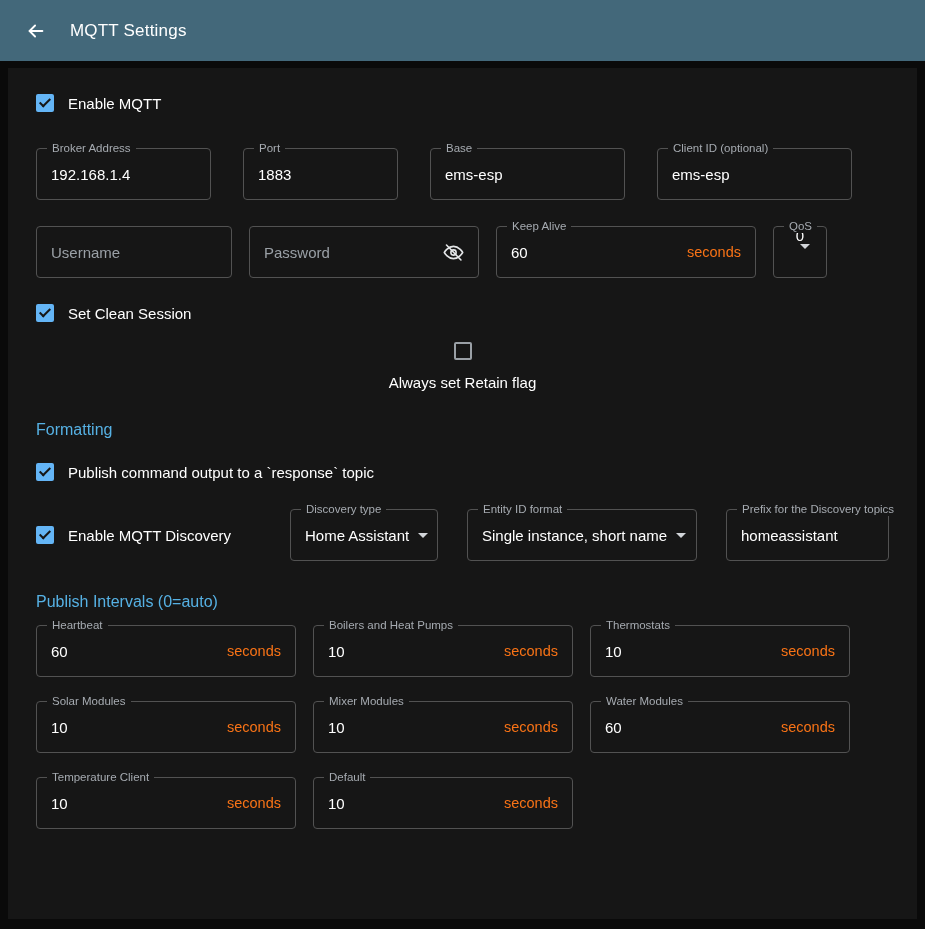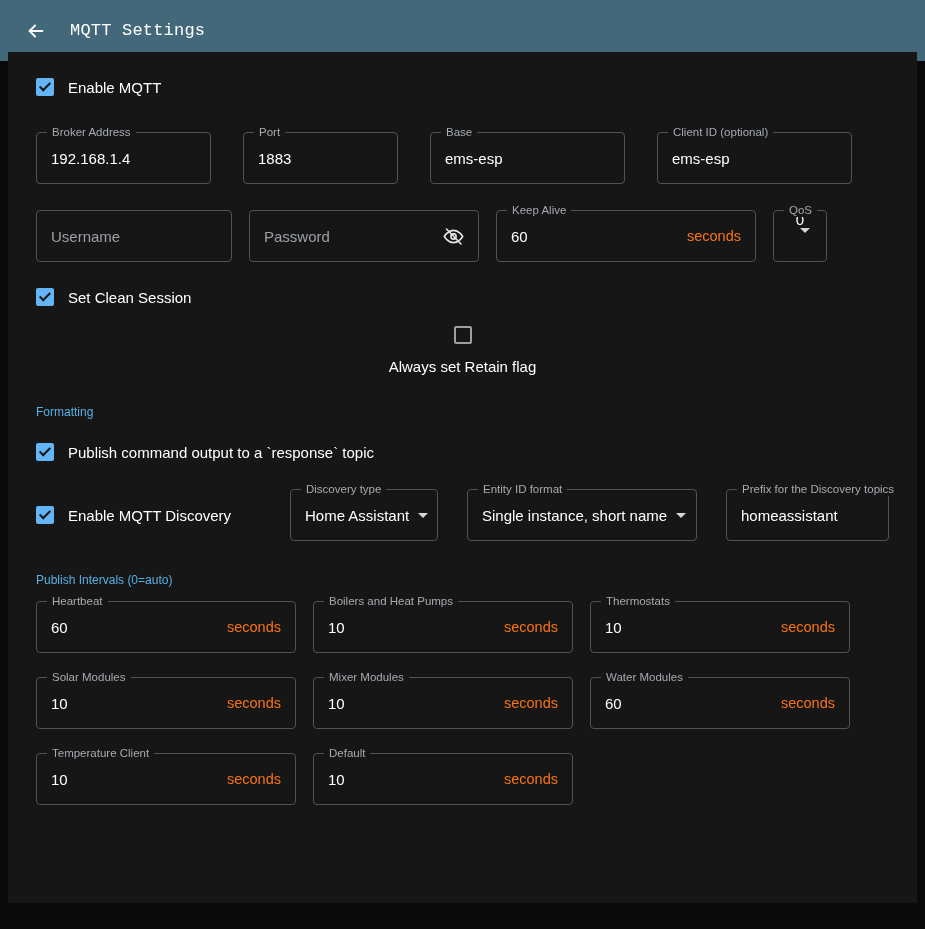--- a/index.html
+++ b/index.html
@@ -8,31 +8,31 @@
     background:#0a0a0a;
     font-family:"Liberation Sans", sans-serif;
     color:#fff;
     overflow:hidden;
     position:relative;
   }
   
   .appbar{
     height:61px;background:#43687a;
     display:flex;align-items:center;
-    padding:0 16px;box-sizing:border-box;font-family:Liberation Mono, monospace;
+    padding:0 16px;box-sizing:border-box;
   }
   .back-btn{
     width:40px;height:40px;border-radius:50%;
     display:flex;align-items:center;justify-content:center;
     cursor:pointer;margin-right:14px;
   }
   .appbar-title{font-size:17px;font-weight:500;letter-spacing:.2px;}
   
   .panel{
-    position:absolute;top:52px;left:8px;width:909px;height:851px;
+    position:absolute;top:68px;left:8px;width:909px;height:851px;
     background:#161616;box-sizing:border-box;
   }
   .content{padding:26px 28px 0 28px;}
   
   .cb{display:flex;align-items:center;gap:14px;cursor:pointer;}
   .cb .box{width:18px;height:18px;border-radius:2px;box-sizing:border-box;position:relative;flex:0 0 18px;}
   .cb .box.on{background:#64b5f6;}
   .cb .box.on::after{
     content:"";position:absolute;left:6px;top:2px;width:4px;height:9px;
     border:solid #161616;border-width:0 2px 2px 0;transform:rotate(45deg);
@@ -59,21 +59,21 @@
   }
   .tf .eye{margin-left:auto;display:flex;align-items:center;cursor:pointer;}
   .tf.select{cursor:pointer;}
   
   .row{display:flex;align-items:center;}
   .fields-a{gap:32px;margin-top:36px;}
   .fields-b{gap:17px;margin-top:26px;}
   .mt18{margin-top:20px;flex-direction:column;}
   .mt24{margin-top:24px;}
   .mt26{margin-top:26px;}
-  .heading{font-size:12px;color:#56b1e4;font-weight:400;}
+  .heading{font-size:16px;color:#56b1e4;font-weight:400;}
   .h-form{margin-top:30px;}
   .h-int{margin-top:32px;}
   .disc-row{margin-top:28px;gap:29px;}
   .disc-label{min-width:225px;}
   .grid{
     margin-top:14px;
     display:grid;grid-template-columns:260px 260px 260px;
     column-gap:17px;row-gap:24px;
   }
   svg{display:block;}

